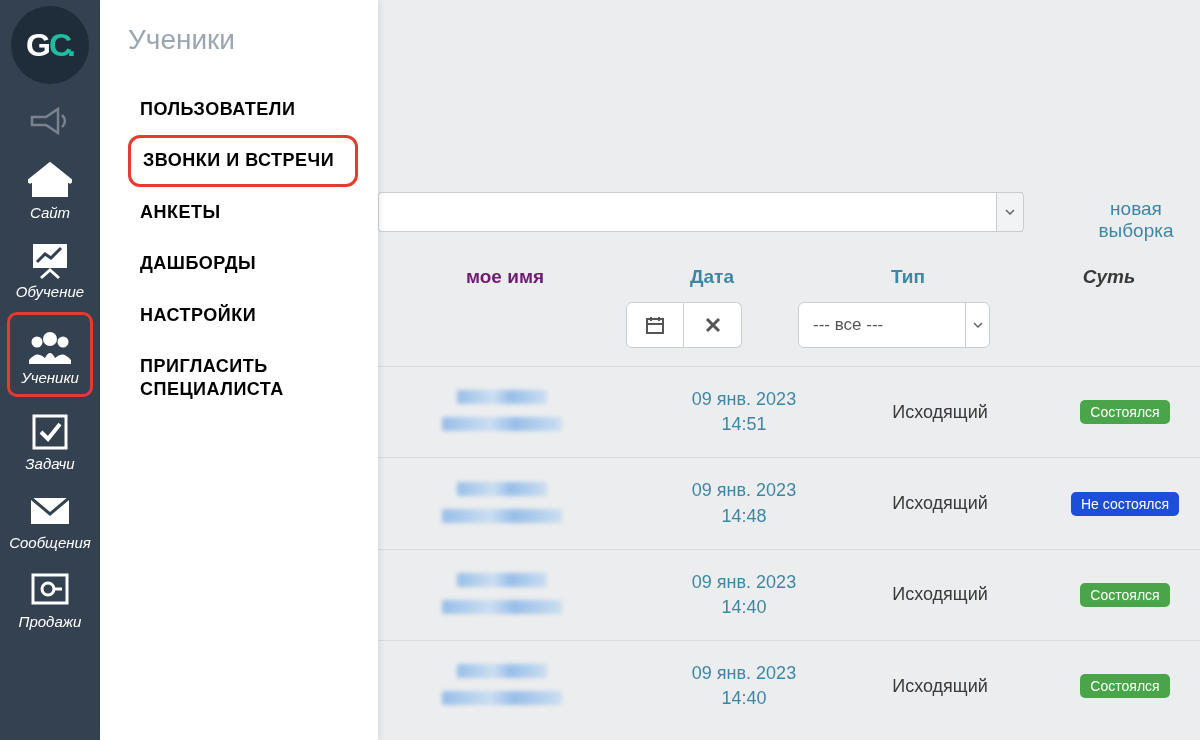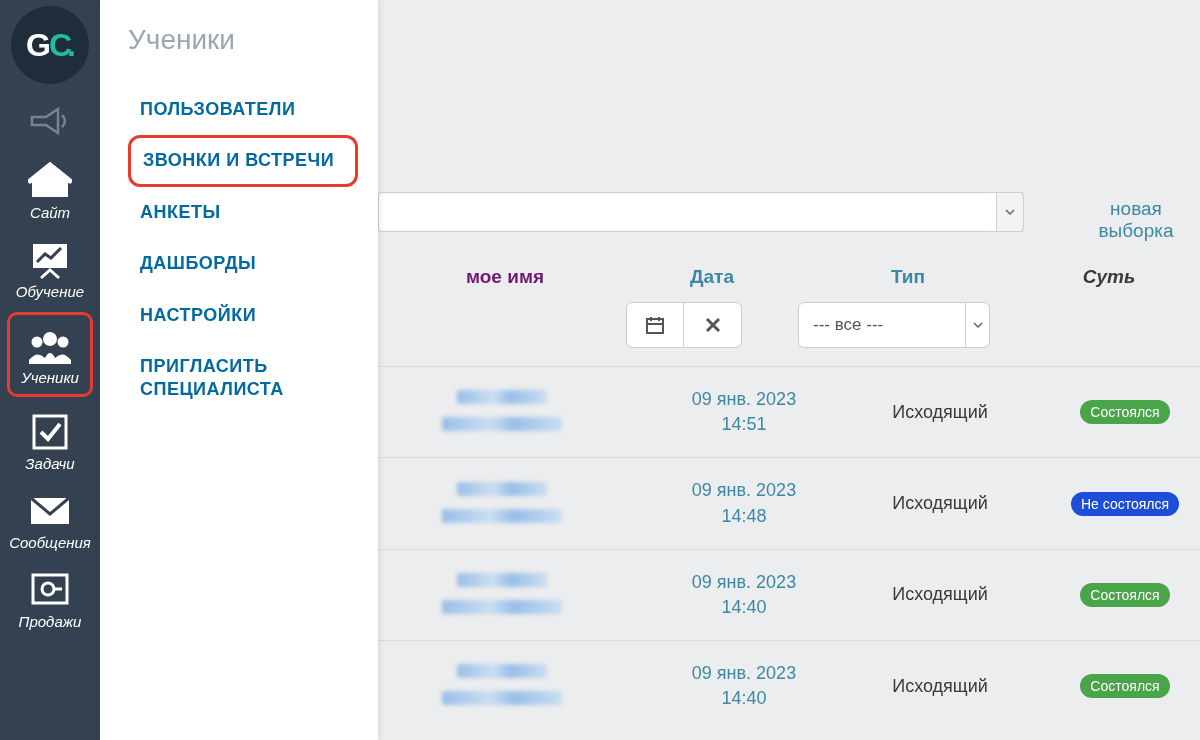--- a/index.html
+++ b/index.html
@@ -26,21 +26,21 @@
   .rail-item.active {
     border: 3px solid #e63b2e; border-radius: 10px; width: 86px; margin: 4px auto;
     background: #334150;
   }
   .submenu {
     width: 278px; background: #fff; flex-shrink: 0; padding: 24px 0 0 28px;
     box-shadow: 2px 0 6px rgba(0,0,0,0.08); z-index: 2; position: relative;
   }
   .submenu-title { color: #9aa6b1; font-size: 28px; font-weight: 400; margin-bottom: 28px; }
   .submenu-item {
-    display: block; color: #0369a1; font-weight: 700; font-size: 18px; letter-spacing: 0.5px;
+    display: block; color: #000000; font-weight: 700; font-size: 18px; letter-spacing: 0.5px;
     padding: 14px 12px; cursor: pointer; line-height: 1.3; max-width: 230px;
   }
   .submenu-item.highlight {
     border: 3px solid #e63b2e; border-radius: 12px; padding: 11px 12px;
   }
   .content {
     flex: 1; background: #ecedee; position: relative; padding: 0 0 0 0; text-align: center;
   }
   .linkish { color: #3d87a6; font-size: 19px; cursor: pointer; margin-left: 26px; }
   .table { position: absolute; top: 250px; left: 0; right: 0; }
@@ -67,21 +67,21 @@
   }
   .row {
     display: flex; align-items: center; padding: 20px 0; border-top: 1px solid #d7dbde;
     font-size: 18px;
   }
   .row .cell-name { width: 248px; }
   .row .cell-date { width: 172px; color: #3d87a6; line-height: 1.4; margin-left: 32px; }
   .row .cell-type { width: 220px; color: #3a3a3a; }
   .row .cell-res  { flex: 1; }
   .badge {
-    display: inline-block; border-radius: 12px; padding: 4px 10px; font-size: 14px; color: #fff; font-weight: 500;
+    display: inline-block; border-radius: 5px; padding: 4px 10px; font-size: 14px; color: #fff; font-weight: 500;
   }
   .badge.green { background: #4aa54a; }
   .badge.gray  { background: #1d4ed8; }
   .blur1, .blur2 {
     display:inline-block; height: 14px; border-radius: 2px;
     background: linear-gradient(90deg,#8ab6e8 0%, #c6dcf2 40%, #8ab6e8 60%, #c6dcf2 100%);
     filter: blur(2px); opacity: 0.85;
   }
   .blur1 { width: 90px; }
   .blur2 { width: 120px; margin-top: 8px; }

